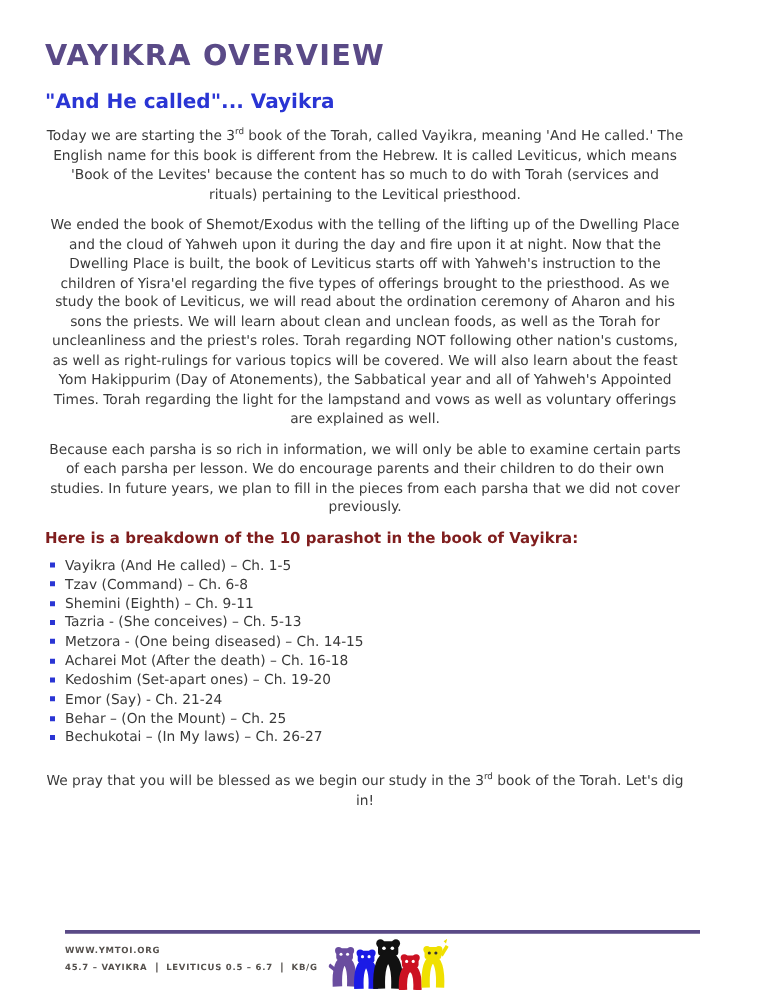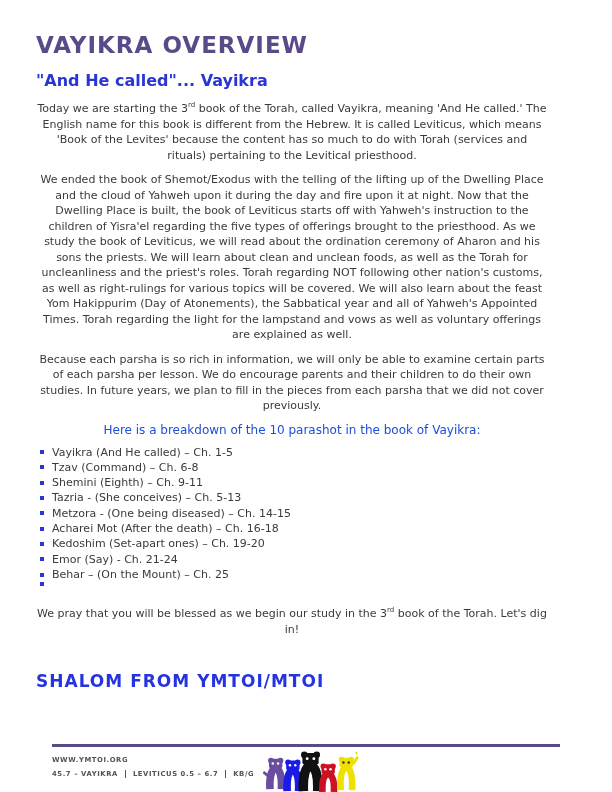--- a/index.html
+++ b/index.html
@@ -31,24 +31,23 @@
   .body-para {
     font-size: 11px;
     line-height: 15.5px;
     color: #3a3a3a;
     margin: 2px 0 9px 0;
     text-align: center;
   }
   sup { font-size: 7px; vertical-align: super; line-height: 0; }
   .list-heading {
     font-size: 12px;
-    font-weight: normal;
-    color: #1d4ed8;
+    font-weight: bold;
+    color: #7f1d1d;
     margin: 5px 0 8px 0;
-    text-align: center;
   }
   ul.parashot-list {
     list-style: none;
     margin: 0 0 20px 0;
     padding: 0 0 0 4px;
   }
   ul.parashot-list li {
     font-size: 11px;
     line-height: 15.3px;
     color: #3a3a3a;
@@ -154,26 +153,26 @@
     <li>
         <span class="bullet-square"></span>
         <span>Emor (Say) - Ch. 21-24</span>
       </li>
     <li>
         <span class="bullet-square"></span>
         <span>Behar – (On the Mount) – Ch. 25</span>
       </li>
     <li>
         <span class="bullet-square"></span>
+        <span>Bechukotai – (In My laws) – Ch. 26-27</span>
       </li>
   </ul>
 
   <p class="body-para"><span>We pray that you will be blessed as we begin our study in the 3</span><sup>rd</sup><span> book of the Torah. Let's dig in!</span></p>
 
-  <h2 class="shalom-heading">SHALOM FROM YMTOI/MTOI</h2>
 
 </div>
 
 <div class="footer">
   <div class="footer-rule"></div>
   <div class="footer-row">
 
     <div class="footer-col">
       <div class="bold-line">WWW.YMTOI.ORG</div>
       <div>

